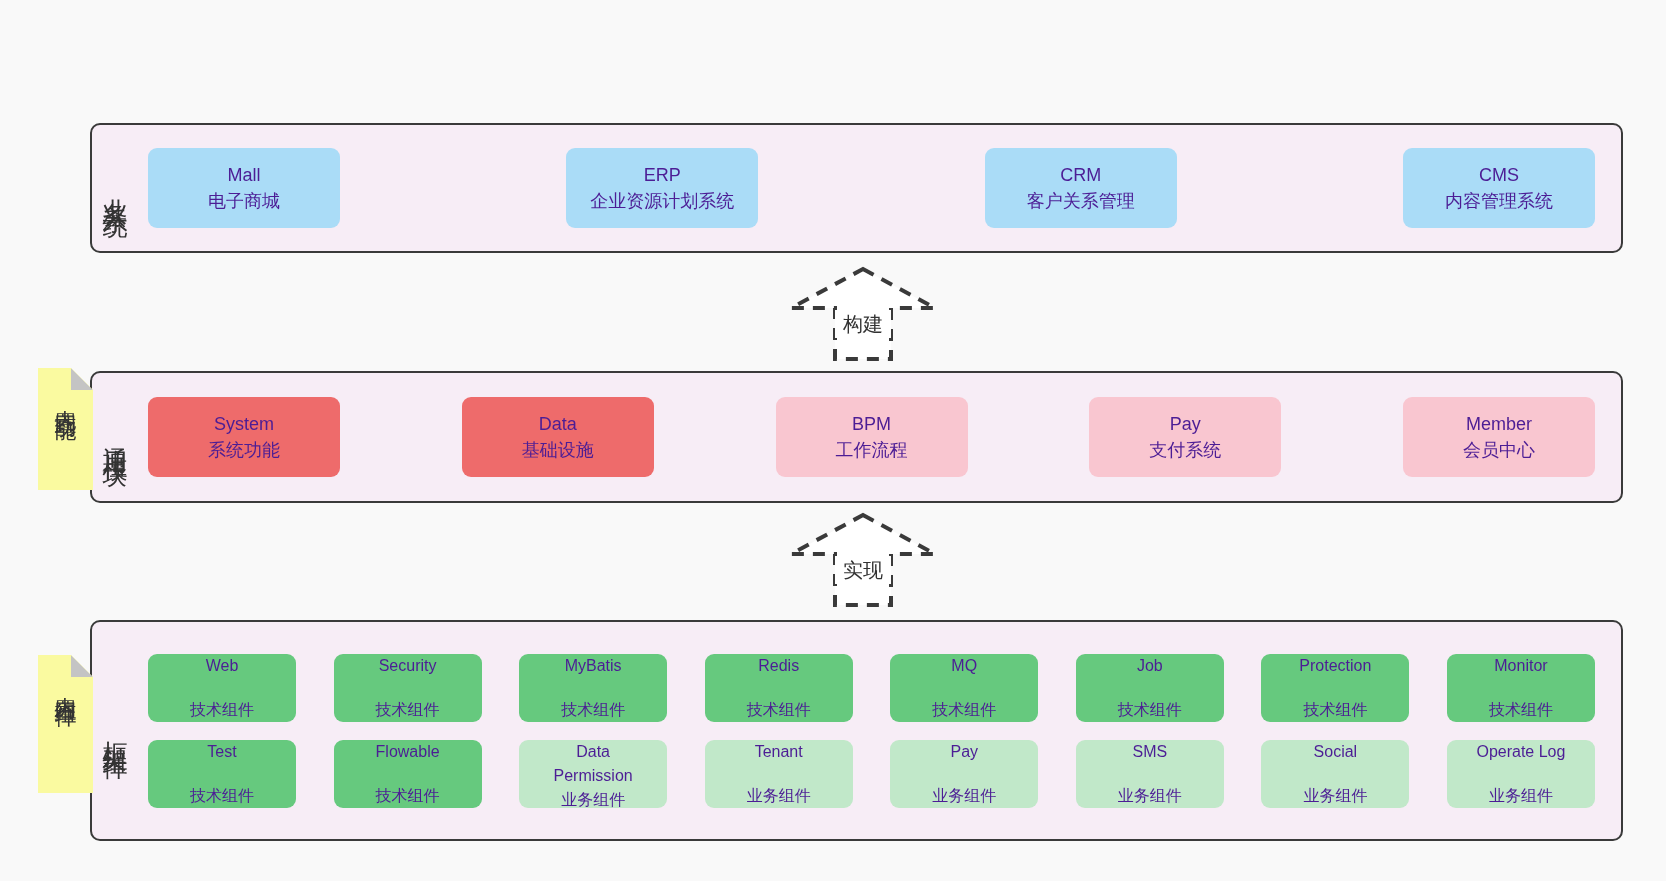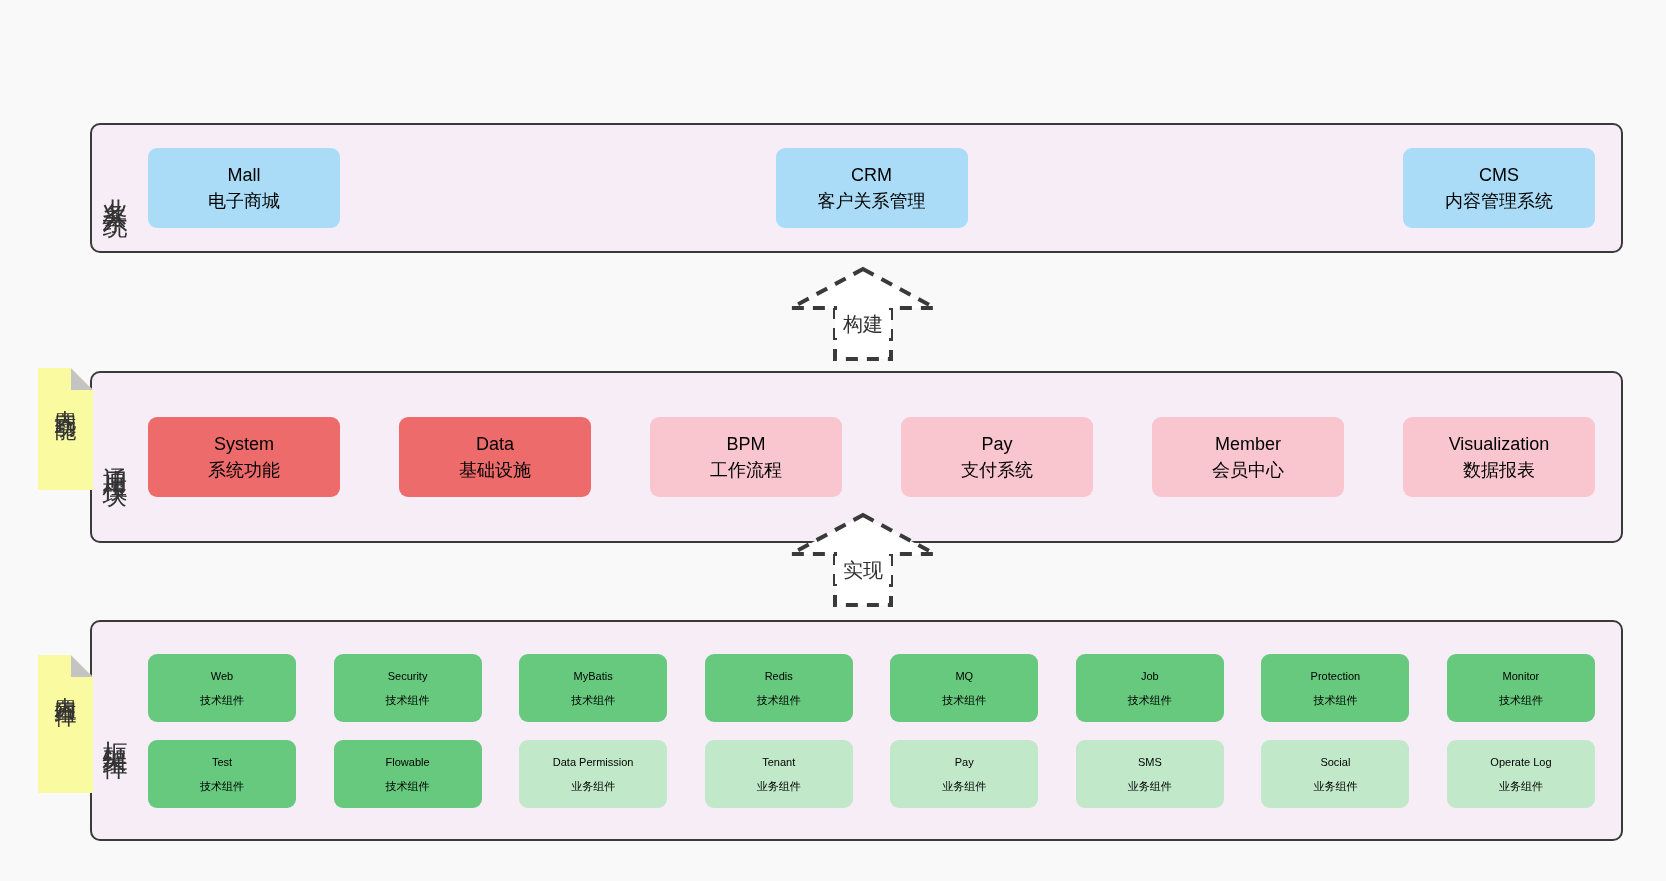--- a/index.html
+++ b/index.html
@@ -14,58 +14,58 @@
   
   .band {
     position:absolute; left:90px; width:1533px;
     background:#f7edf6;
     border:2px solid #3a3a3a;
     border-radius:10px;
     display:flex; align-items:stretch;
     box-sizing:border-box;
   }
   .band1 { top:123px;  height:130px; }
-  .band2 { top:371px;  height:172px; }
+  .band2 { top:371px;  height:132px; }
   .band3 { top:620px;  height:221px; }
 
   .vlabel {
     width:48px; display:flex; align-items:center; justify-content:center;
     flex:0 0 48px;
   }
   .vtext {
     writing-mode:vertical-rl; text-orientation:upright;
     font-size:25px; letter-spacing:5px; color:#333; white-space:nowrap;
   }
 
   .boxes {
     flex:1; display:flex; align-items:center; justify-content:space-between;
     padding:0 26px 0 8px;
   }
 
   .box {
     border-radius:9px;
     display:flex; flex-direction:column; align-items:center; justify-content:center;
-    text-align:center; line-height:26px; font-size:18px; color:#000000;
+    text-align:center; line-height:26px; font-size:18px; color:#4c1d95;
   }
   .boxes .box { width:192px; height:80px; }
 
   .blue       { background:#aadcf7; }
   .red        { background:#ee6b6b; }
   .pink       { background:#f9c6d0; }
   .green      { background:#66c97e; }
   .lightgreen { background:#c1e8c9; }
 
   
   .grid {
     flex:1; display:grid;
     grid-template-columns:repeat(8,148px);
     justify-content:space-between; align-content:center;
     row-gap:18px; padding:0 26px 0 8px;
   }
-  .grid .box { width:148px; height:68px; font-size:11px; line-height:24px; }
+  .grid .box { width:148px; height:68px; font-size:16px; line-height:24px;justify-content:space-between; }
   .grid .box.narrow .en { display:inline-block; max-width:100px; }
 
   
   .sticky {
     position:absolute; left:38px; width:55px;
     background:#fafaa0; z-index:3;
     clip-path:polygon(0 0, calc(100% - 22px) 0, 100% 22px, 100% 100%, 0 100%);
     display:flex; justify-content:center;
   }
   .sticky2 { top:368px; height:122px; }
@@ -93,20 +93,24 @@
   <section class="band band1">
     <div class="vlabel">
       <span class="vtext">业务系统</span>
     </div>
     <div class="boxes">
       <div class="box blue">
         <span class="en">Mall</span>
         <span class="zh">电子商城</span>
       </div>
       <div class="box blue">
+        <span class="en">ERP</span>
+        <span class="zh">企业资源计划系统</span>
+      </div>
+      <div class="box blue">
         <span class="en">CRM</span>
         <span class="zh">客户关系管理</span>
       </div>
       <div class="box blue">
         <span class="en">CMS</span>
         <span class="zh">内容管理系统</span>
       </div>
     </div>
   </section>
 
@@ -139,24 +143,20 @@
         <span class="zh">工作流程</span>
       </div>
       <div class="box pink">
         <span class="en">Pay</span>
         <span class="zh">支付系统</span>
       </div>
       <div class="box pink">
         <span class="en">Member</span>
         <span class="zh">会员中心</span>
       </div>
-      <div class="box pink">
-        <span class="en">Visualization</span>
-        <span class="zh">数据报表</span>
-      </div>
     </div>
   </section>
 
   <svg class="arrow arrow2" viewBox="0 0 150 96">
     <path d="M75 3 L147 42 L103 42 L103 93 L47 93 L47 42 L3 42 Z"></path>
     <rect x="47" y="44" width="56" height="28"></rect>
     <text x="75" y="65" text-anchor="middle">实现</text>
   </svg>
 
   <div class="sticky sticky3">

